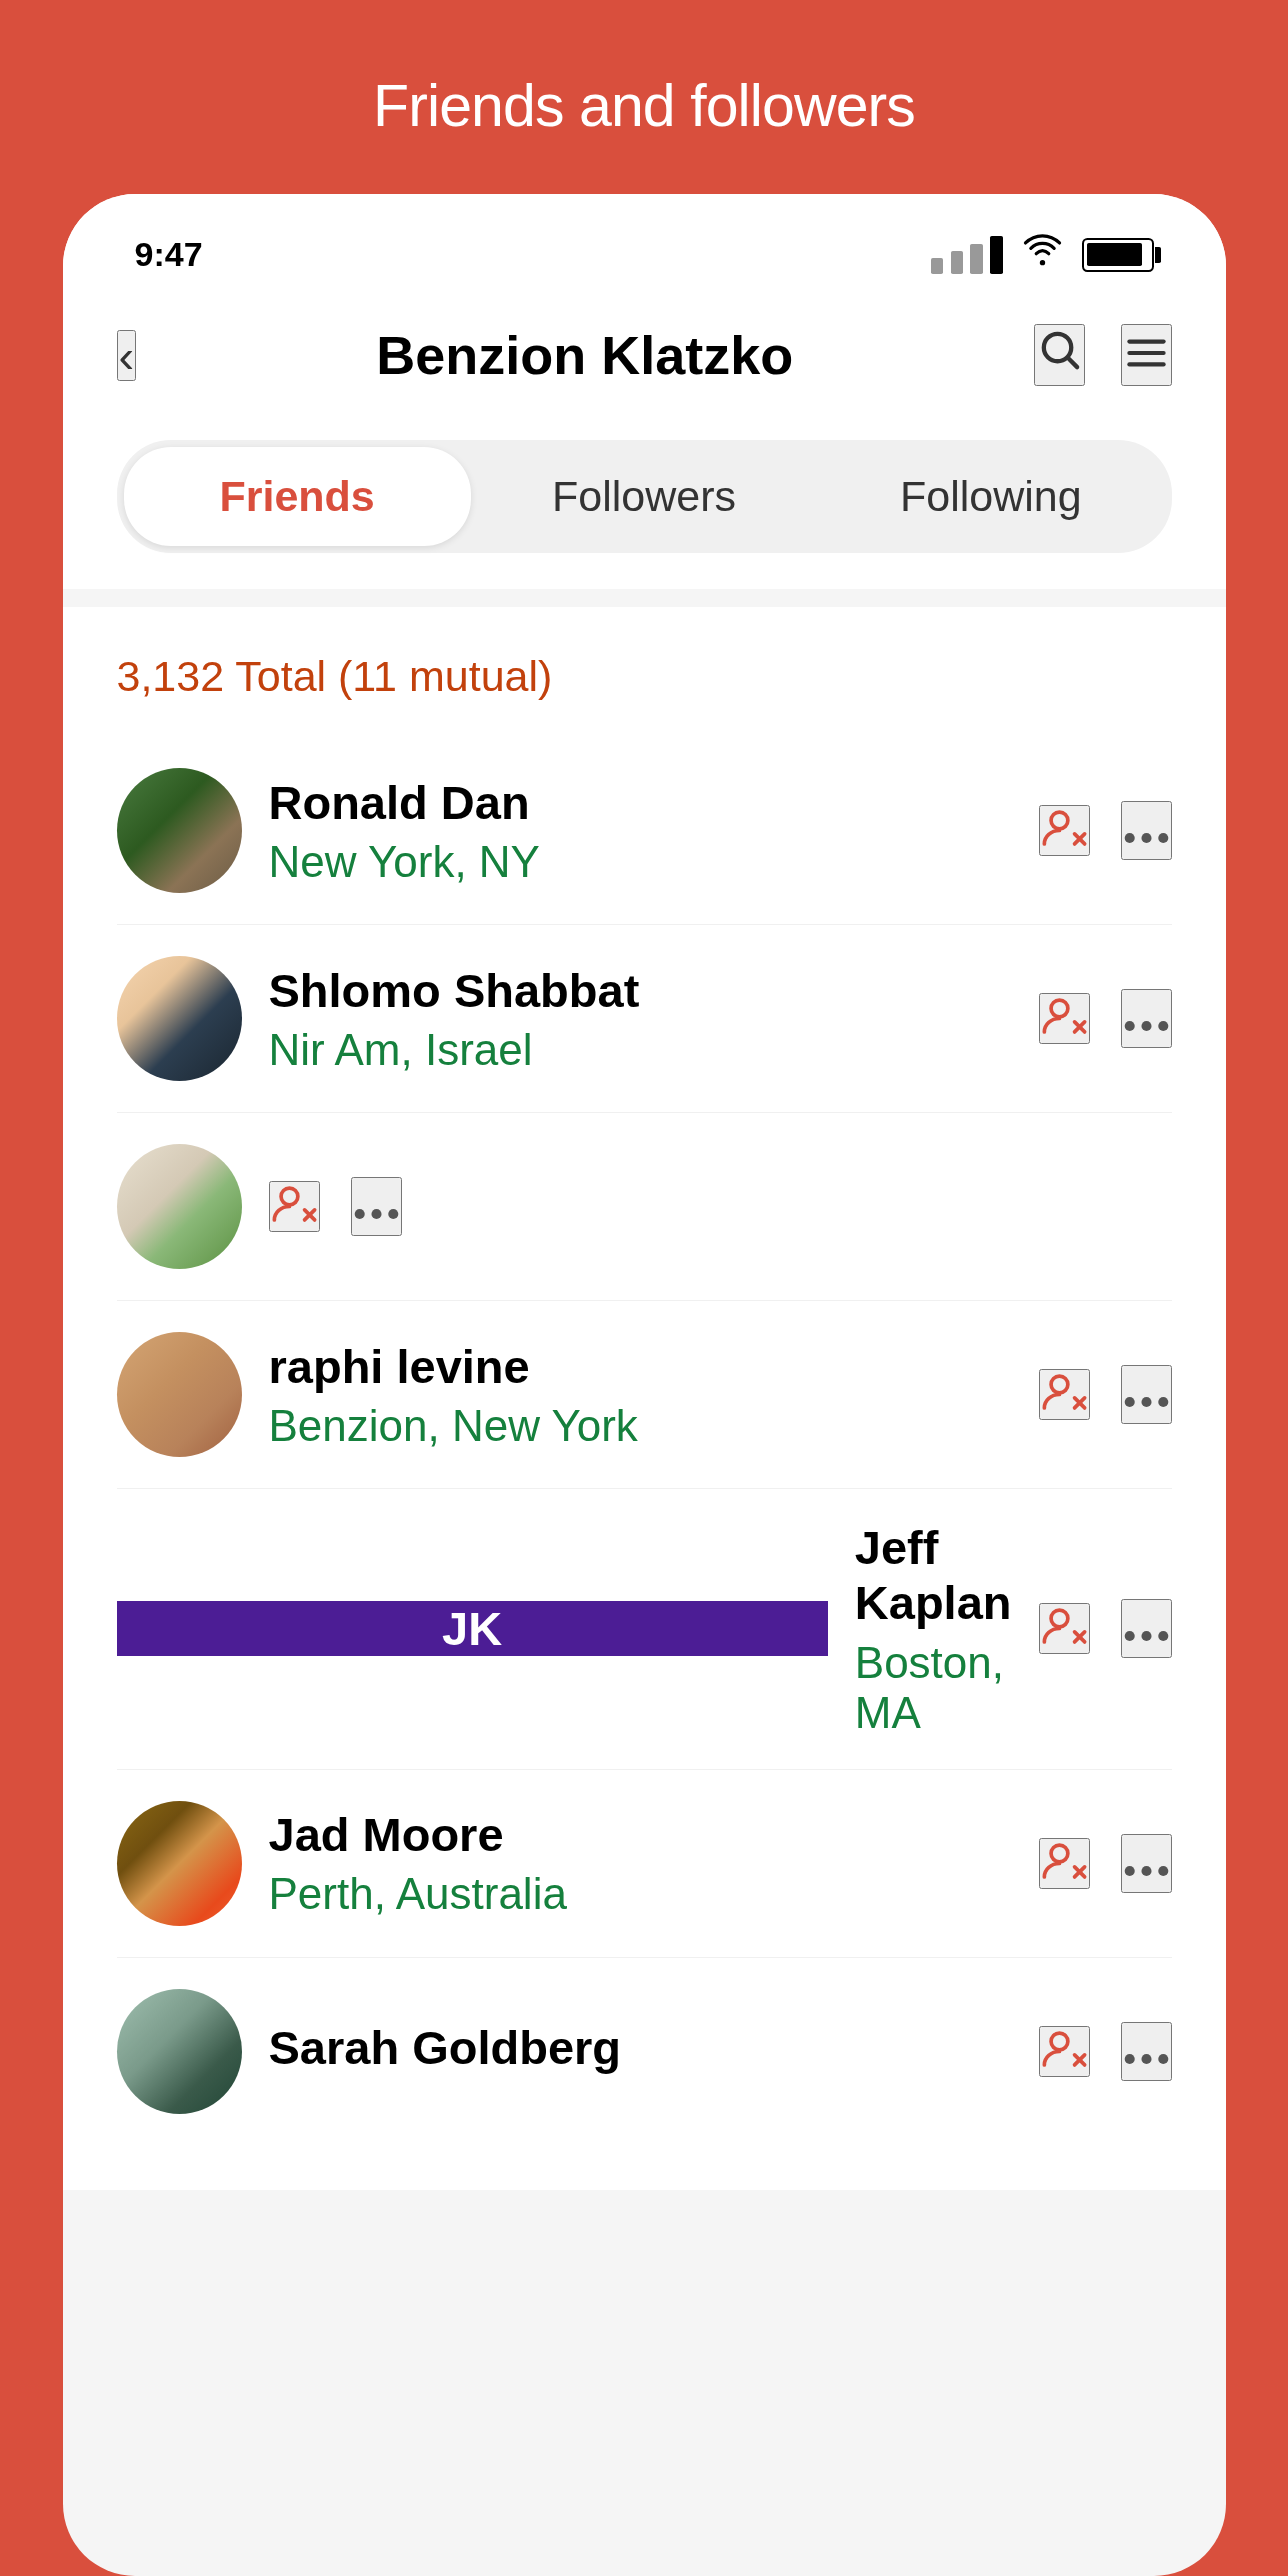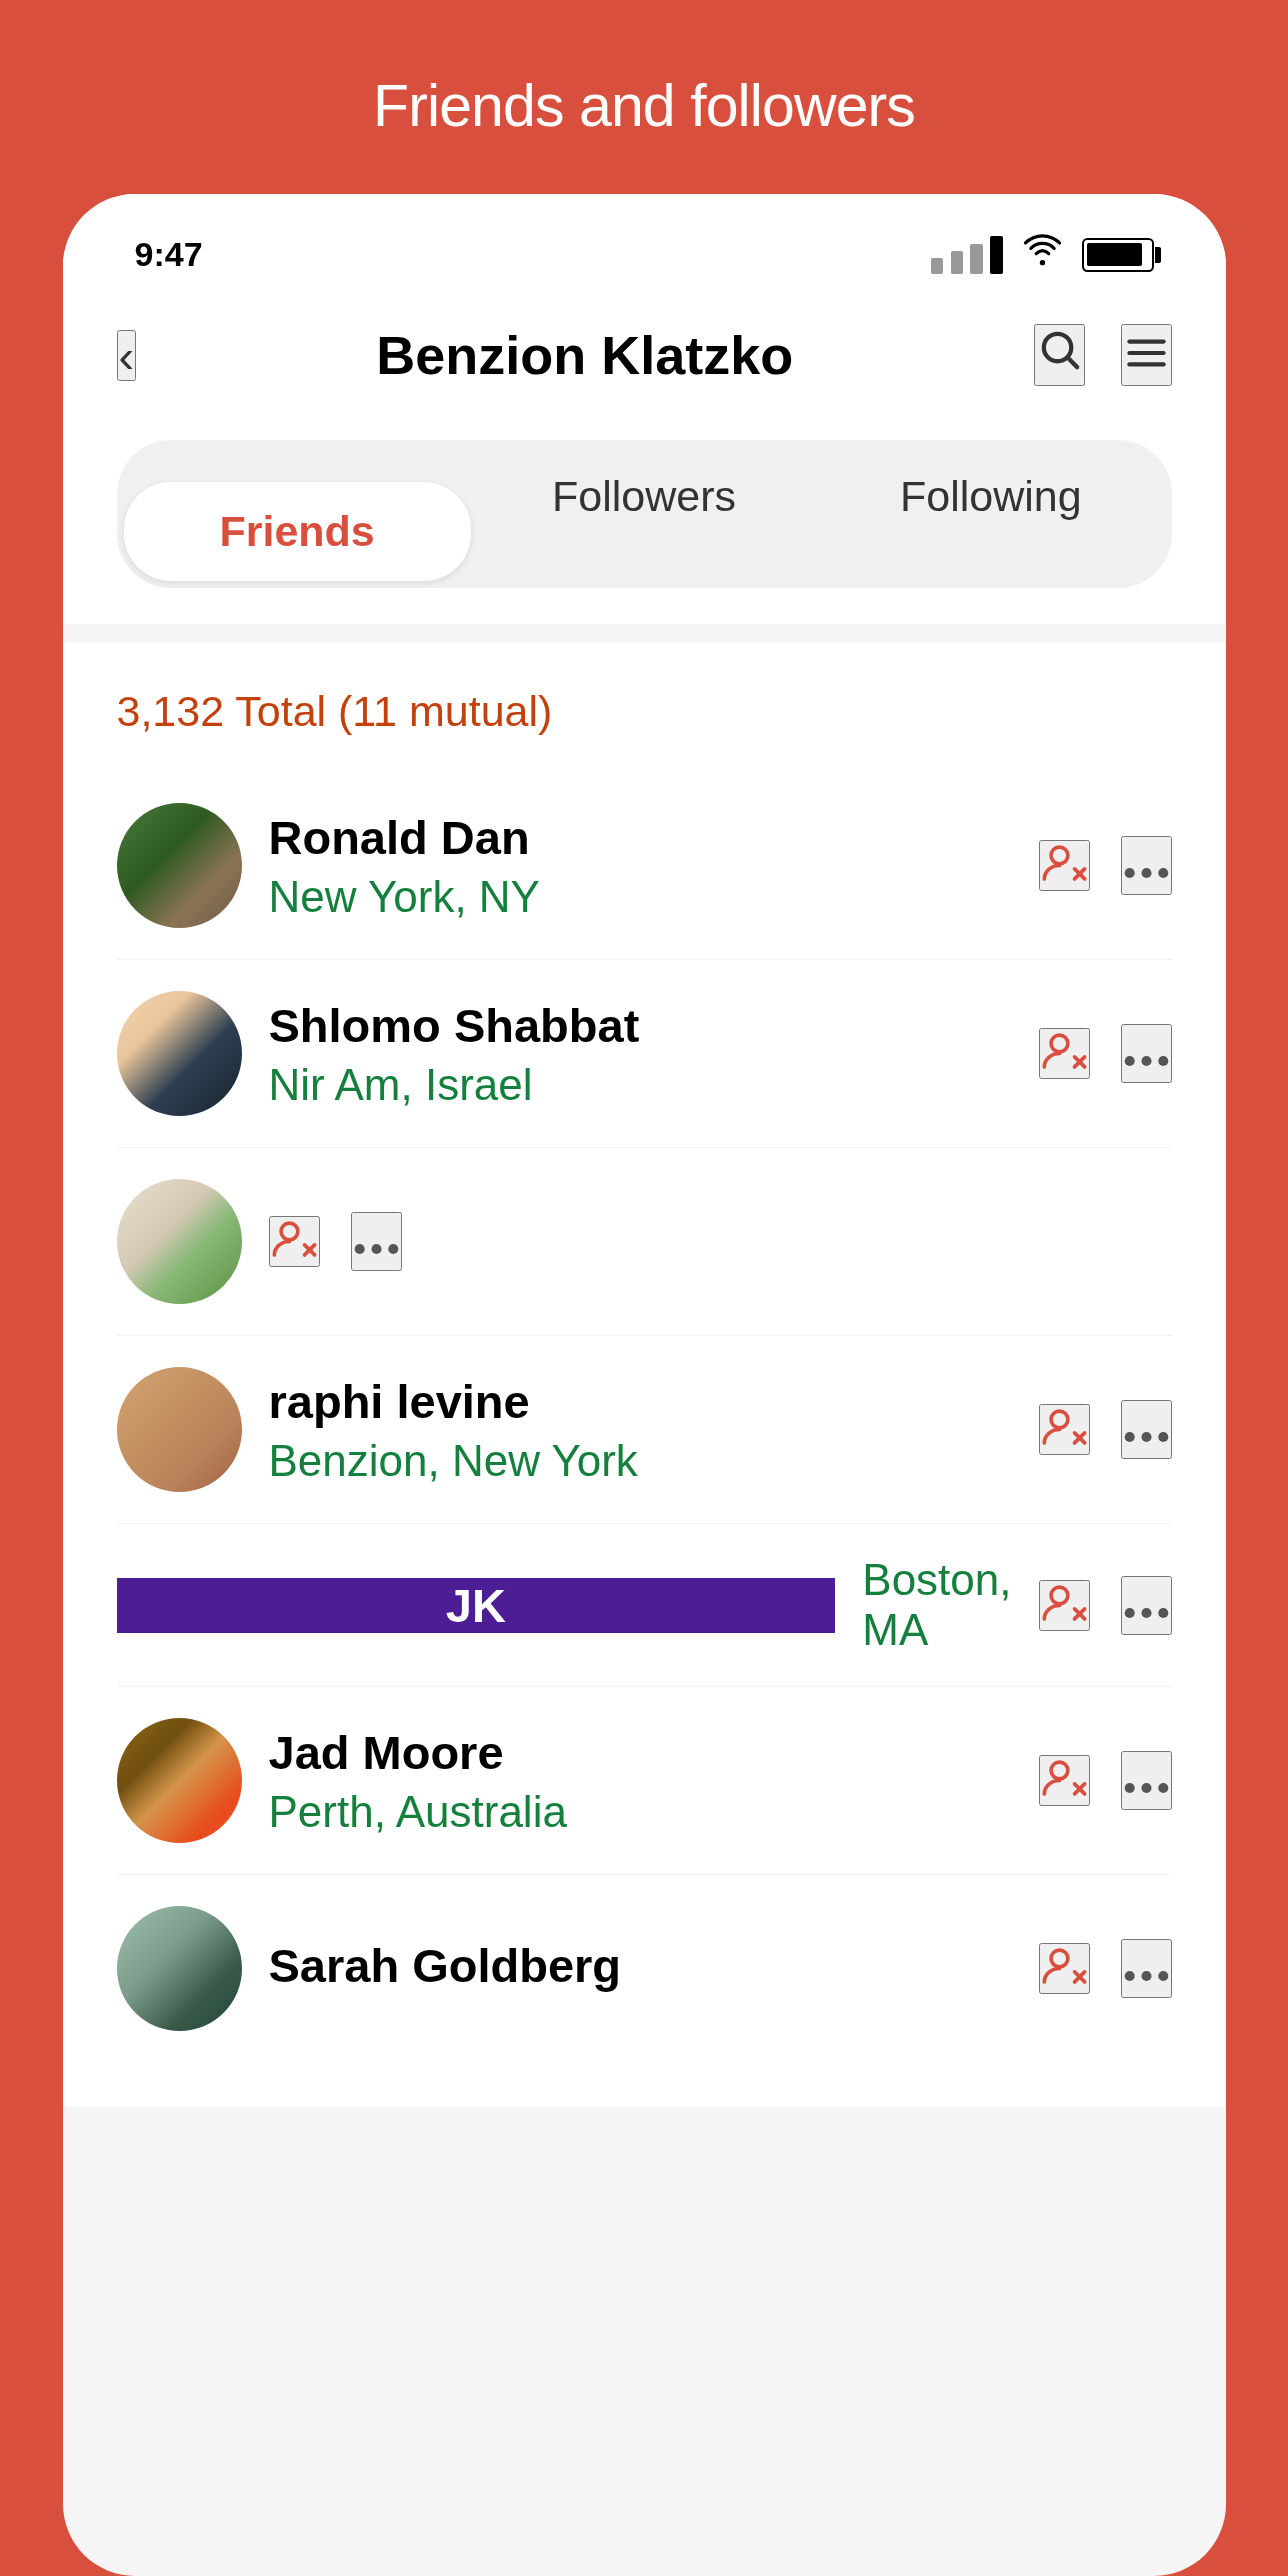--- a/index.html
+++ b/index.html
@@ -161,21 +161,20 @@
       font-weight: 500;
       cursor: pointer;
       color: #333;
     }
 
     .tab.active {
       background: white;
       color: #D94F3D;
       font-weight: 600;
       box-shadow: 0 1.8px 7.2px rgba(0,0,0,0.1);
-      margin-top: 35px;
     }
 
     
     .content {
       background: white;
       margin-top: 18px;
       padding: 45px 54px;
     }
 
     .total-count {
@@ -444,20 +443,21 @@
           <circle cx="4" cy="5" r="3"></circle>
           <circle cx="14" cy="5" r="3"></circle>
           <circle cx="24" cy="5" r="3"></circle>
         </svg>
       </button>
     </div>
   </div>
         <div class="friend-item">
     <div class="avatar-initials" style="background:#4c1d95;">JK</div>
     <div class="friend-info">
+      <div class="friend-name">Jeff Kaplan</div>
       <div class="friend-location">Boston, MA</div>
     </div>
     <div class="friend-actions">
       <button class="remove-friend-btn" title="Remove friend">
         <svg width="47" height="47" viewBox="0 0 28 28" fill="none" xmlns="http://www.w3.org/2000/svg">
           <circle cx="11" cy="8" r="5" stroke="#D94F3D" stroke-width="2.2" fill="none"></circle>
           <path d="M2 22c0-4.4 4-8 9-8" stroke="#D94F3D" stroke-width="2.2" stroke-linecap="round" fill="none"></path>
           <line x1="20" y1="16" x2="26" y2="22" stroke="#D94F3D" stroke-width="2.2" stroke-linecap="round"></line>
           <line x1="26" y1="16" x2="20" y2="22" stroke="#D94F3D" stroke-width="2.2" stroke-linecap="round"></line>
         </svg>

